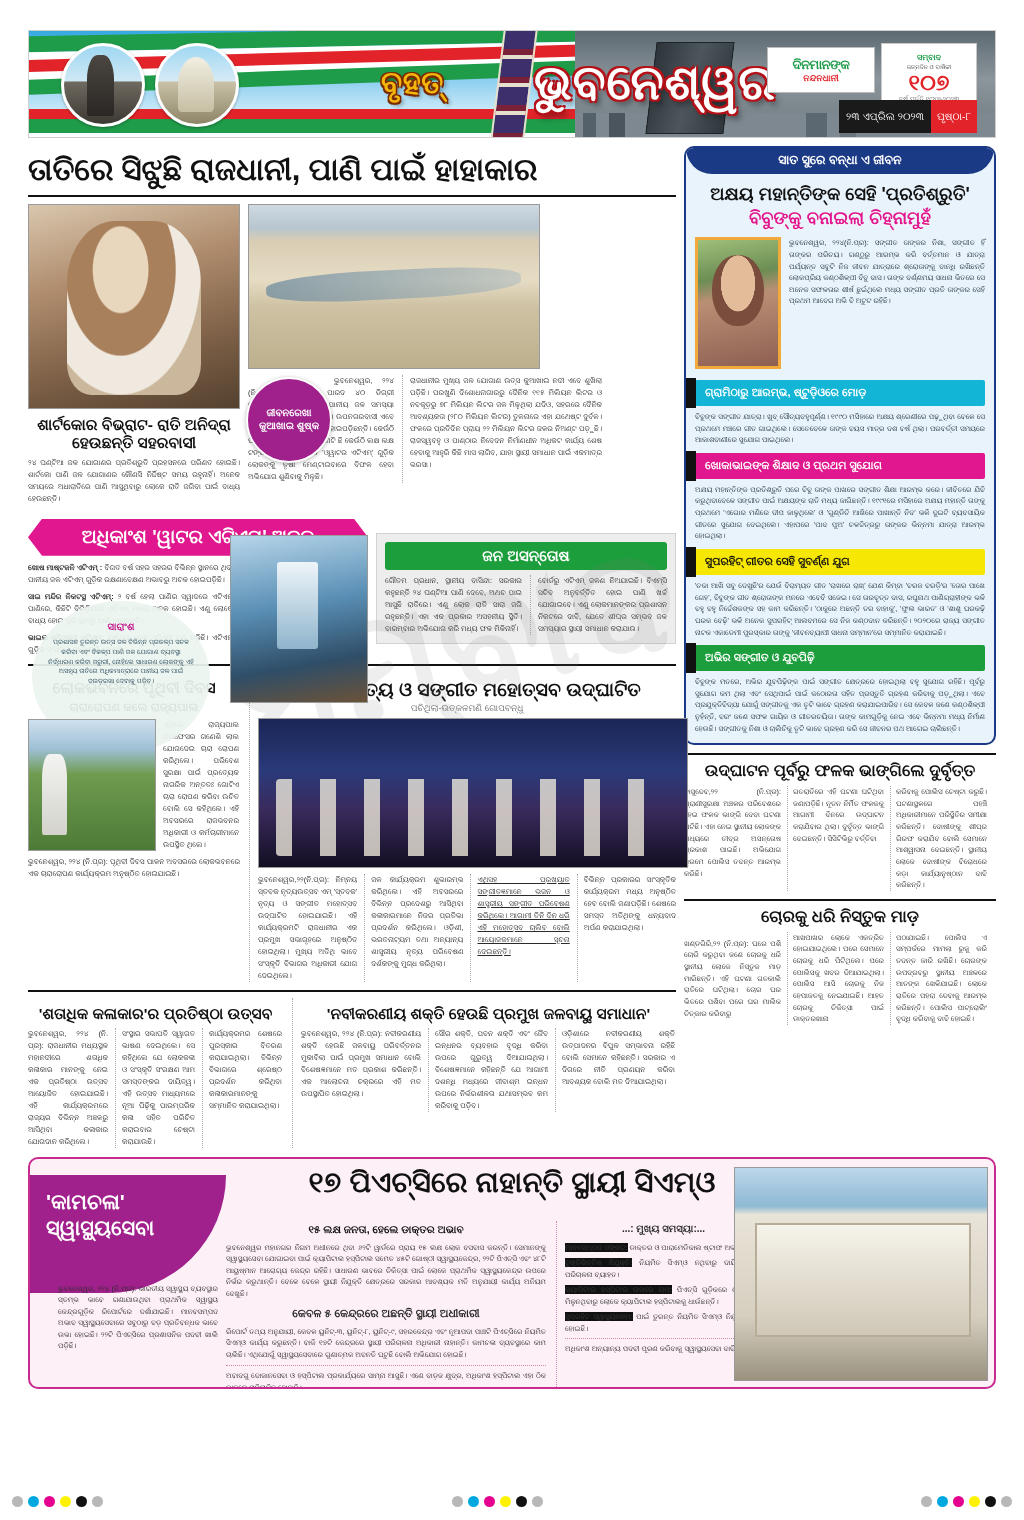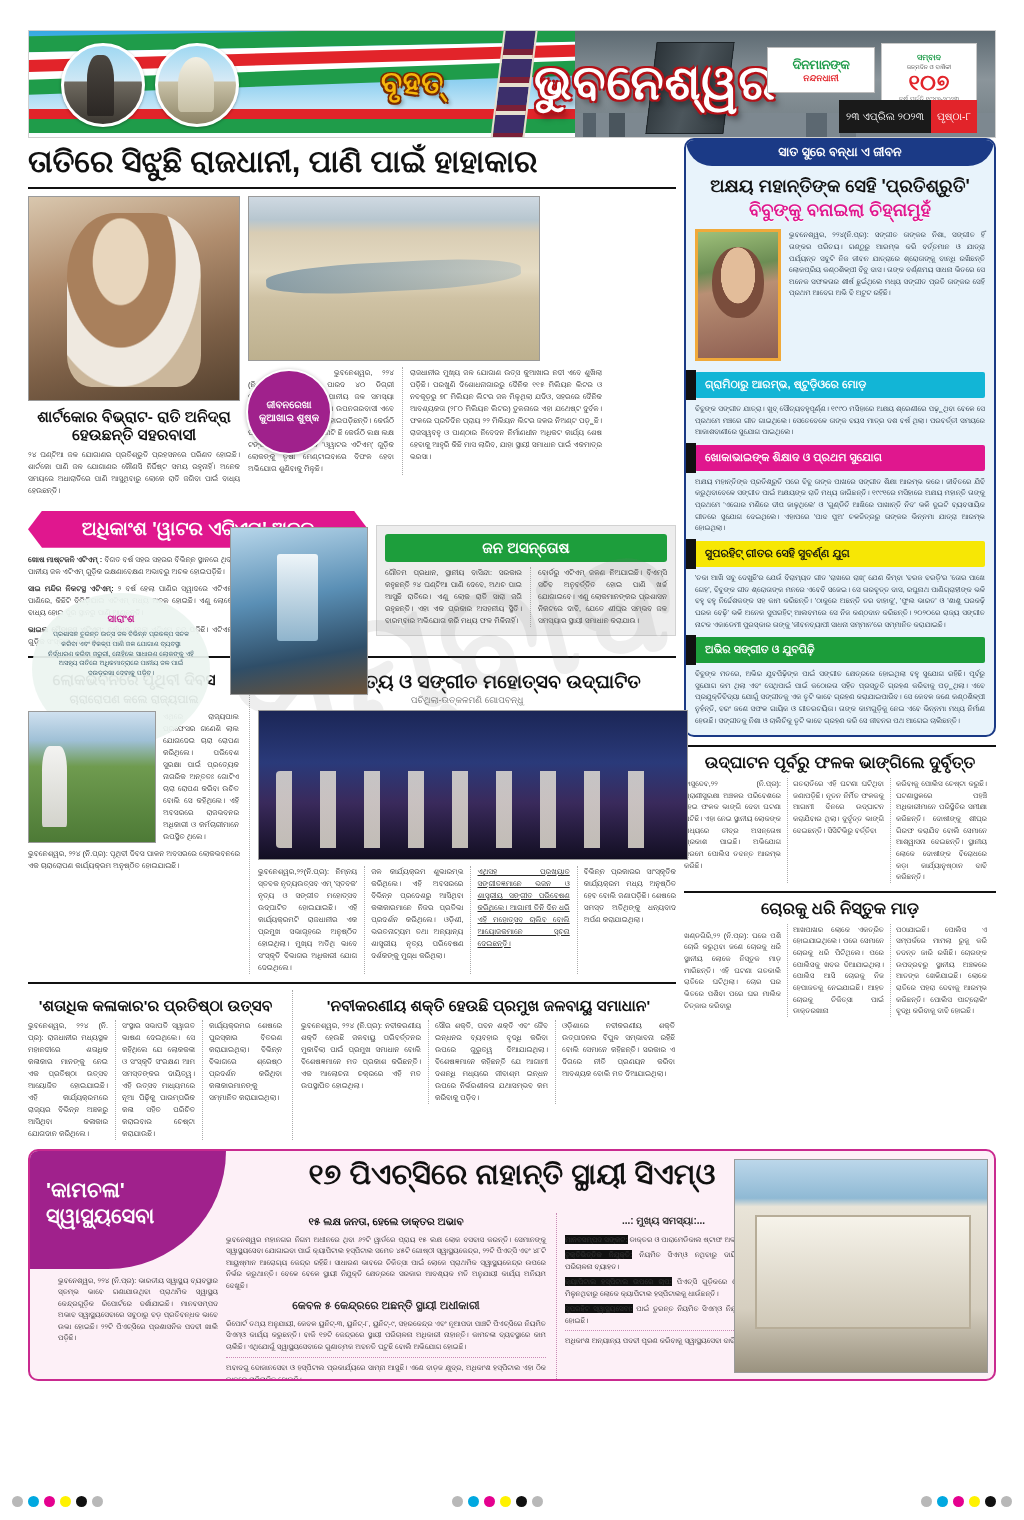--- a/index.html
+++ b/index.html
@@ -118,21 +118,21 @@
   .mh-anniv .a3{font-size:22px; color:#e2242a; font-weight:700; line-height:1;}
   .mh-anniv .a4{font-size:6.5px; color:#666;}
   .mh-datebar {
     position:absolute; right:18px; bottom: 4px; height:33px;
     display:flex; align-items:stretch;
   }
   .mh-date { background:#1a1a1a; color:#fff; font-size:10.5px; padding: 2px 7px; display:flex; align-items:center;}
   .mh-pageno { background:#e2242a; color:#fff; font-size:10.5px; padding:2px 6px; display:flex; align-items:center;}
 
   
-  .body-wrap { display:flex; gap: 8px; }
+  .body-wrap { display:flex; gap: 8px; margin-top: 8px; }
   .left-zone { width: 648px; }
   .right-zone { width: 312px; }
 
   h1.lead {
     font-size: 31px; font-weight: 700; color:#111; line-height:1.15;
     letter-spacing:-.2px; padding: 6px 0 7px 0;
     border-bottom: 2px solid #111;
   }
 
   .cols3 { display:flex; gap:8px; margin-top:7px; }
@@ -286,24 +286,24 @@
 
   .rcol-head { font-size:16.5px; font-weight:700; text-align:center; color:#111; line-height:1.2; }
 
   
   .bottom-box {
     margin-top: 9px; border: 2px solid #c92a8f; border-radius: 10px;
     background: #fdf0f7; position:relative; overflow:hidden;
     height: 232px;
   }
   .bb-tag {
-    position:absolute; left:0; top:0; width: 196px; height: 118px;
+    position:absolute; left:0; top:16px; width: 196px; height: 118px;
     background:#a0218c; color:#fff;
     border-radius: 0 0 170px 0;
-    padding: 26px 18px 0 16px;
+    padding: 14px 18px 0 16px;
     font-size: 21px; font-weight:700; line-height:1.25;
   }
   .bb-title {
     position:absolute; left: 222px; top: 8px; width: 520px;
     font-size: 29px; font-weight:700; color:#111; text-align:center; line-height:1.1;
   }
   .bb-subhead { text-align:center; font-weight:700; font-size:10.5px; color:#111; margin-bottom:4px; }
   .bb-cols { position:absolute; left: 196px; top: 62px; width: 546px; display:flex; gap:10px; }
   .bb-left { width: 320px; font-size:7.2px; line-height:1.6; text-align:justify; color:#2b2b2b; }
   .bb-right { width: 206px; font-size:7.2px; line-height:1.6; text-align:justify; color:#2b2b2b; border-left:1px dotted #c98ab5; padding-left:8px;}

